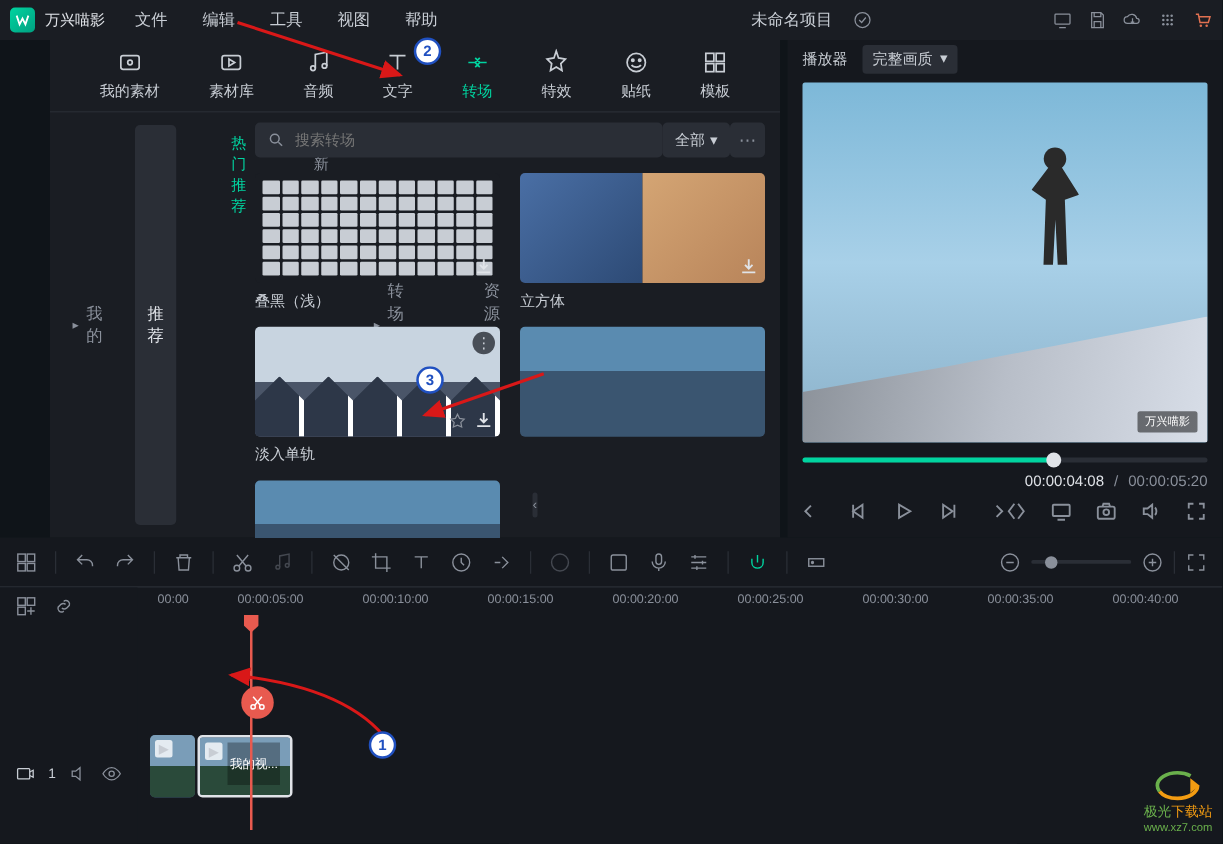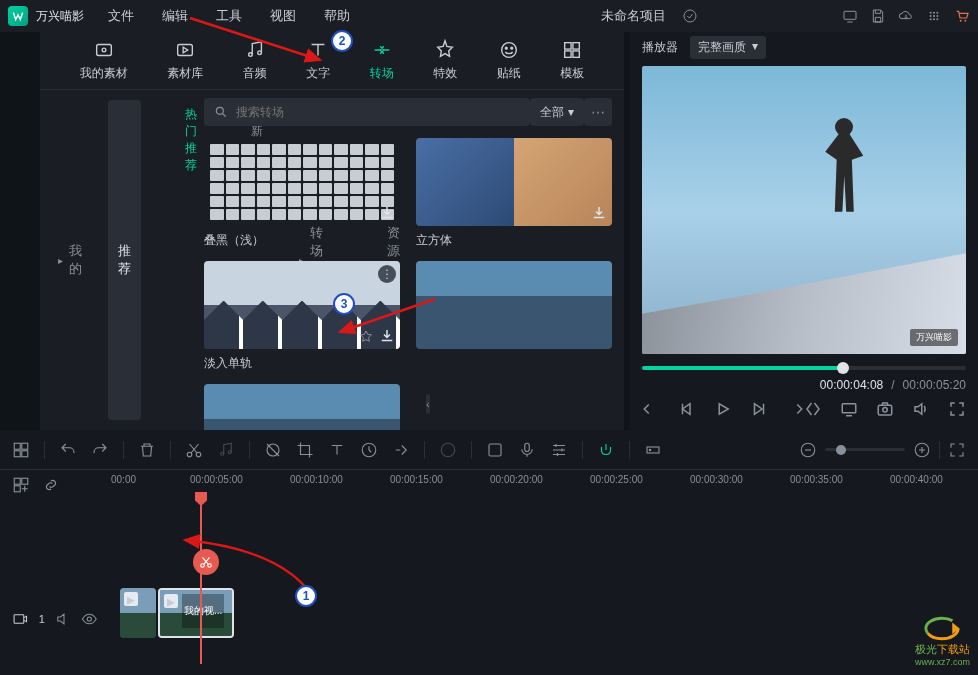--- a/index.html
+++ b/index.html
@@ -562,21 +562,21 @@
               <path d="M4 9v6h4l5 4V5L8 9z"></path>
             </svg></div>
         <div class="tl-tool"><svg viewBox="0 0 24 24">
               <path d="M2 12s4-7 10-7 10 7 10 7-4 7-10 7-10-7-10-7z"></path>
               <circle cx="12" cy="12" r="3"></circle>
             </svg></div>
       </div>
     </div>
     <div class="tl-right">
       <div class="tl-ruler">
-        <div class="ruler-mark" style="left:1px">00:00</div>
+        <div class="ruler-mark" style="left:16px">00:00</div>
         <div class="ruler-mark" style="left:80px">00:00:05:00</div>
         <div class="ruler-mark" style="left:180px">00:00:10:00</div>
         <div class="ruler-mark" style="left:280px">00:00:15:00</div>
         <div class="ruler-mark" style="left:380px">00:00:20:00</div>
         <div class="ruler-mark" style="left:480px">00:00:25:00</div>
         <div class="ruler-mark" style="left:580px">00:00:30:00</div>
         <div class="ruler-mark" style="left:680px">00:00:35:00</div>
         <div class="ruler-mark" style="left:780px">00:00:40:00</div>
       </div>
       <div class="tl-tracks" style="height:170px">

